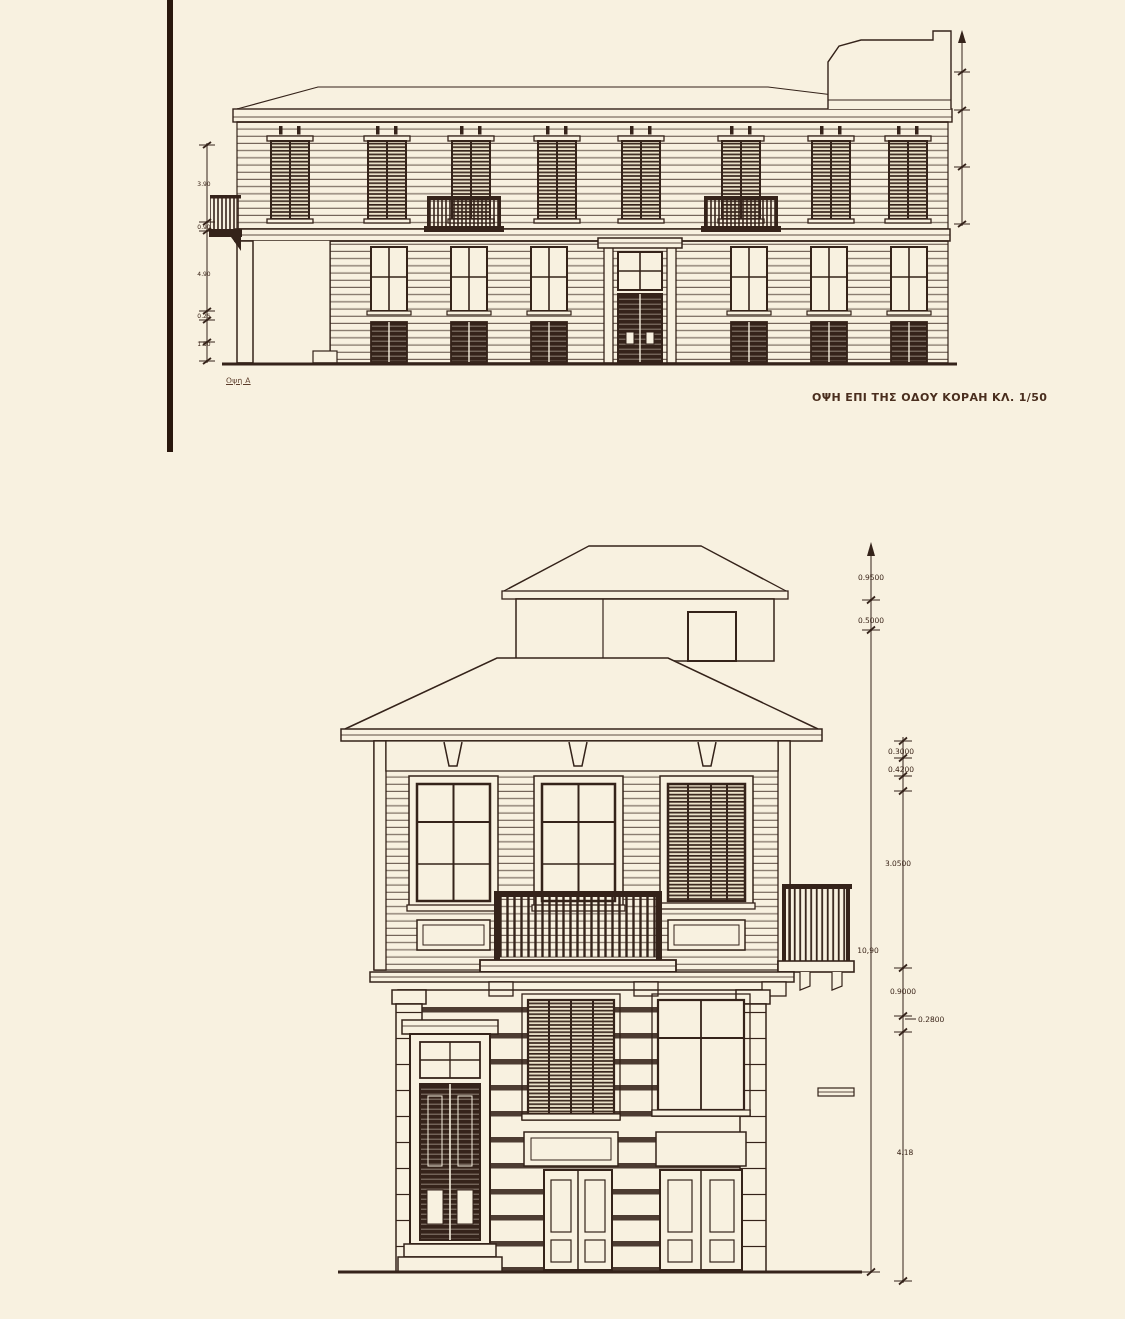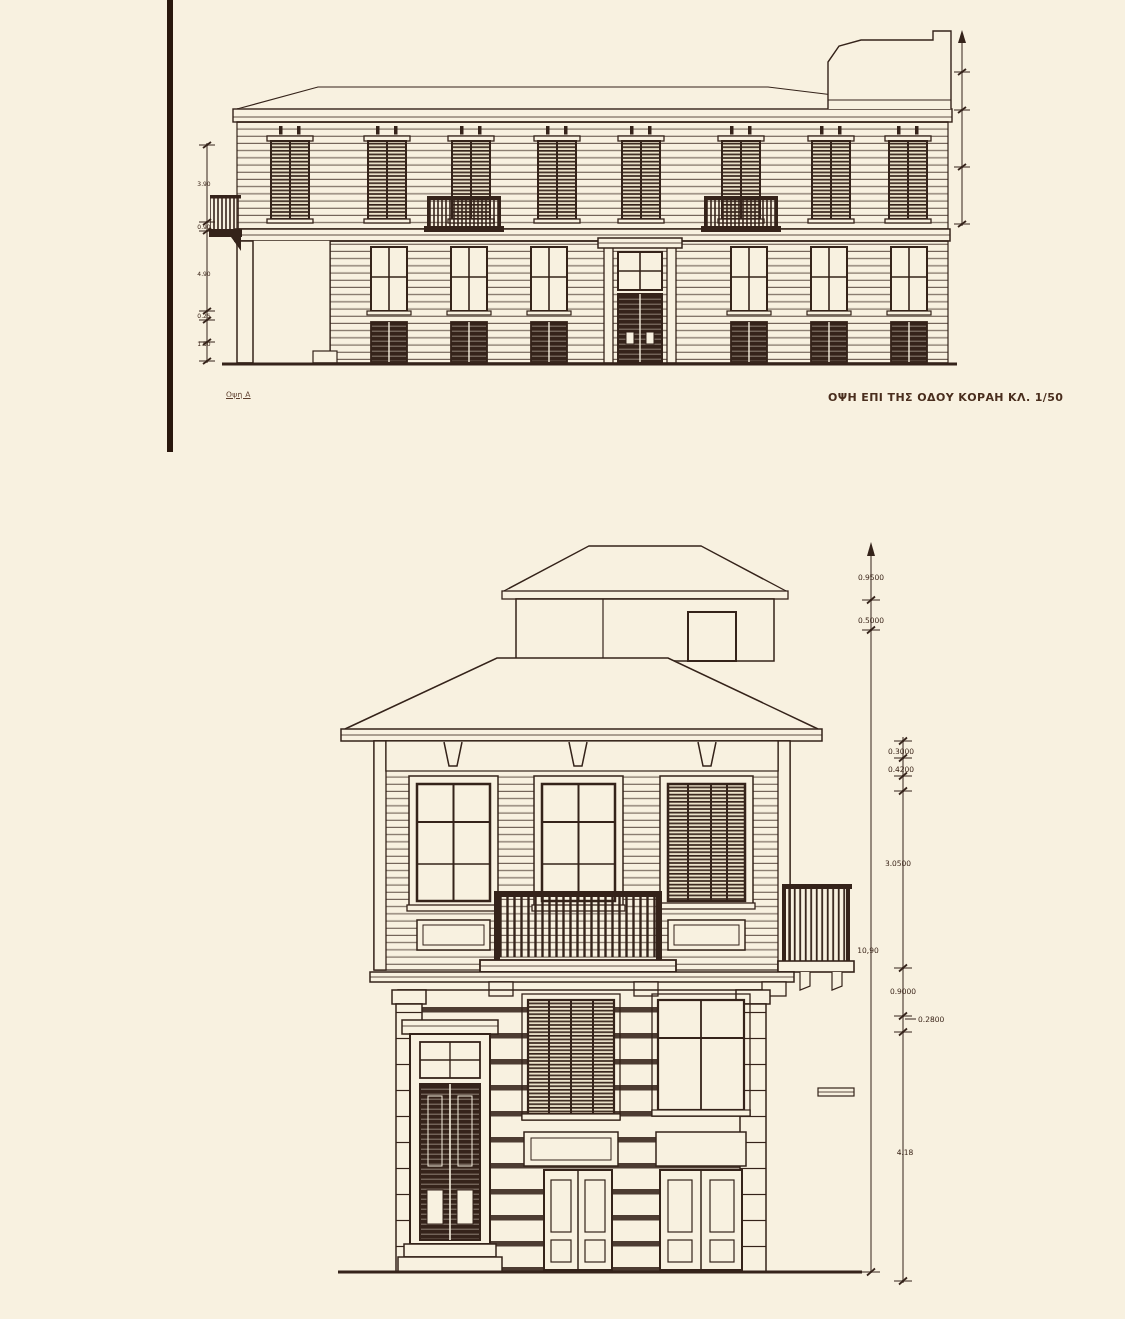--- a/index.html
+++ b/index.html
@@ -9,28 +9,28 @@
     position:relative;
     overflow:hidden;
     font-family:"DejaVu Sans", sans-serif;
     color:#3a2418;
   }
   .edge-bar{
     position:absolute;left:167px;top:0;width:6px;height:452px;
     background:#2a170d;
   }
   .opsi-label{
-    position:absolute;left:226px;top:390px;
+    position:absolute;left:226px;top:376px;
     font-size:7.5px;letter-spacing:.3px;
     color:#5a3a28;text-decoration:underline;
   }
   .title-label{
     position:absolute;left:812px;top:391px;
     font-size:11px;font-weight:600;letter-spacing:.4px;
-    color:#4a2e1e;white-space:nowrap;margin-left:16px;
+    color:#4a2e1e;white-space:nowrap;
   }
   svg{position:absolute;left:0;top:0;}
   svg text{font-family:"DejaVu Sans", sans-serif;fill:#3a2418;}
   .dim{font-size:7.5px;}
   .dimxs{font-size:6px;}
 </style>
 </head>
 <body>
 
 <div class="edge-bar"></div>

